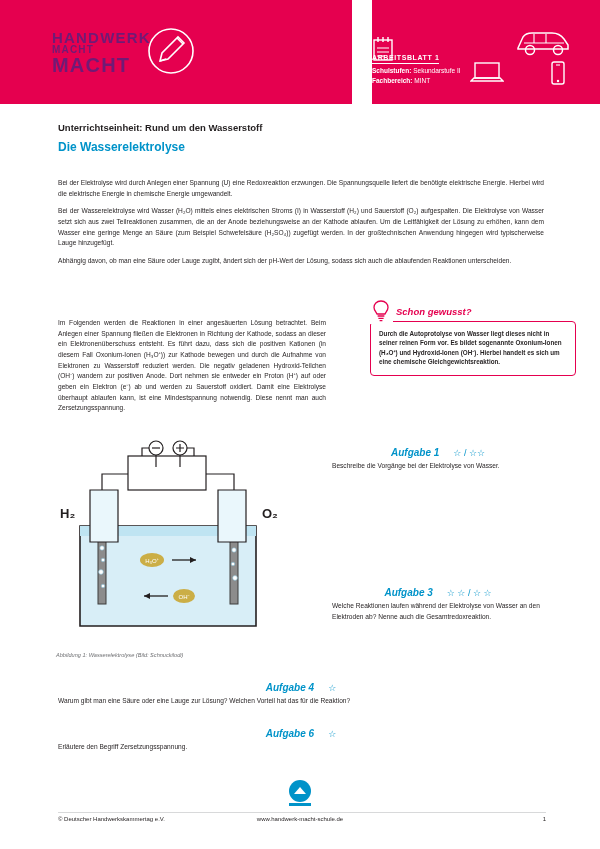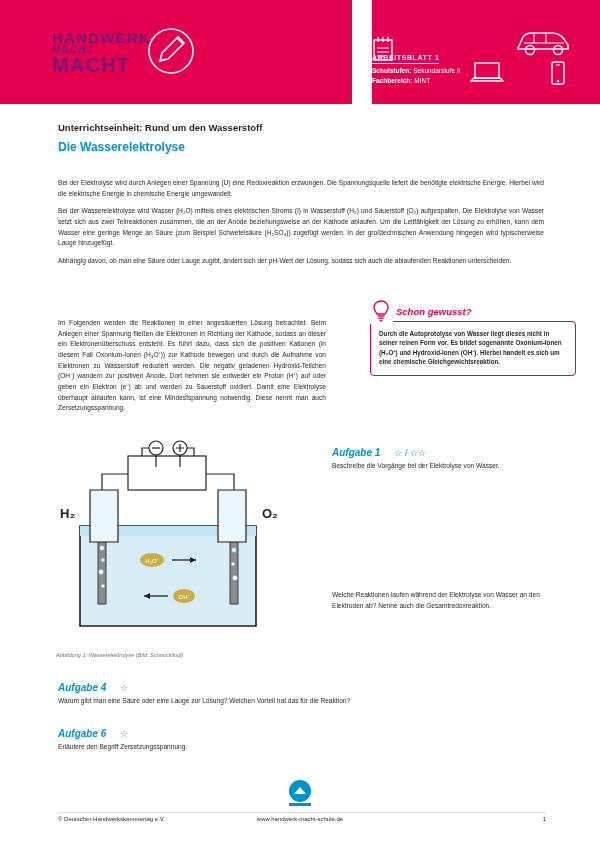--- a/index.html
+++ b/index.html
@@ -90,21 +90,21 @@
   .figure{
     position:absolute;left:56px;top:430px;width:268px;height:220px;
   }
   .figcap{
     position:absolute;left:56px;top:652px;width:270px;
     font-size:5.6px;font-style:italic;color:#6d6e71;
   }
 
   
   .task{position:absolute;width:212px;}
-  .task .t-head{display:flex;align-items:center;gap:14px;}
+  .task .t-head{display:flex;align-items:center;gap:14px;justify-content:center;}
   .task .t-title{color:#0093c9;font-size:10px;font-weight:bold;font-style:italic;}
   .stars{display:flex;align-items:center;gap:3px;font-size:9px;color:#0093c9;}
   .task .t-text{font-size:6.6px;line-height:1.6;margin-top:3px;color:#231f20;}
 
   #task1{left:332px;top:447px;}
   #task2{left:332px;top:515px;}
   #task3{left:332px;top:587px;}
   .task-wide{position:absolute;width:486px;left:58px;}
   #task4{top:682px;}
   #task5{top:728px;}
@@ -265,20 +265,24 @@
   <div class="task" id="task1">
     <div class="t-head">
       <span class="t-title">Aufgabe 1</span>
       <span class="stars">☆ / ☆☆</span>
     </div>
     <div class="t-text">Beschreibe die Vorgänge bei der Elektrolyse von Wasser.</div>
   </div>
 
 
   <div class="task" id="task3">
+    <div class="t-head">
+      <span class="t-title">Aufgabe 3</span>
+      <span class="stars">☆ ☆ / ☆ ☆</span>
+    </div>
     <div class="t-text">Welche Reaktionen laufen während der Elektrolyse von Wasser an den Elektroden ab? Nenne auch die Gesamtredoxreaktion.</div>
   </div>
 
   <div class="task task-wide" id="task4">
     <div class="t-head">
       <span class="t-title">Aufgabe 4</span>
       <span class="stars">☆</span>
     </div>
     <div class="t-text">Warum gibt man eine Säure oder eine Lauge zur Lösung? Welchen Vorteil hat das für die Reaktion?</div>
   </div>

